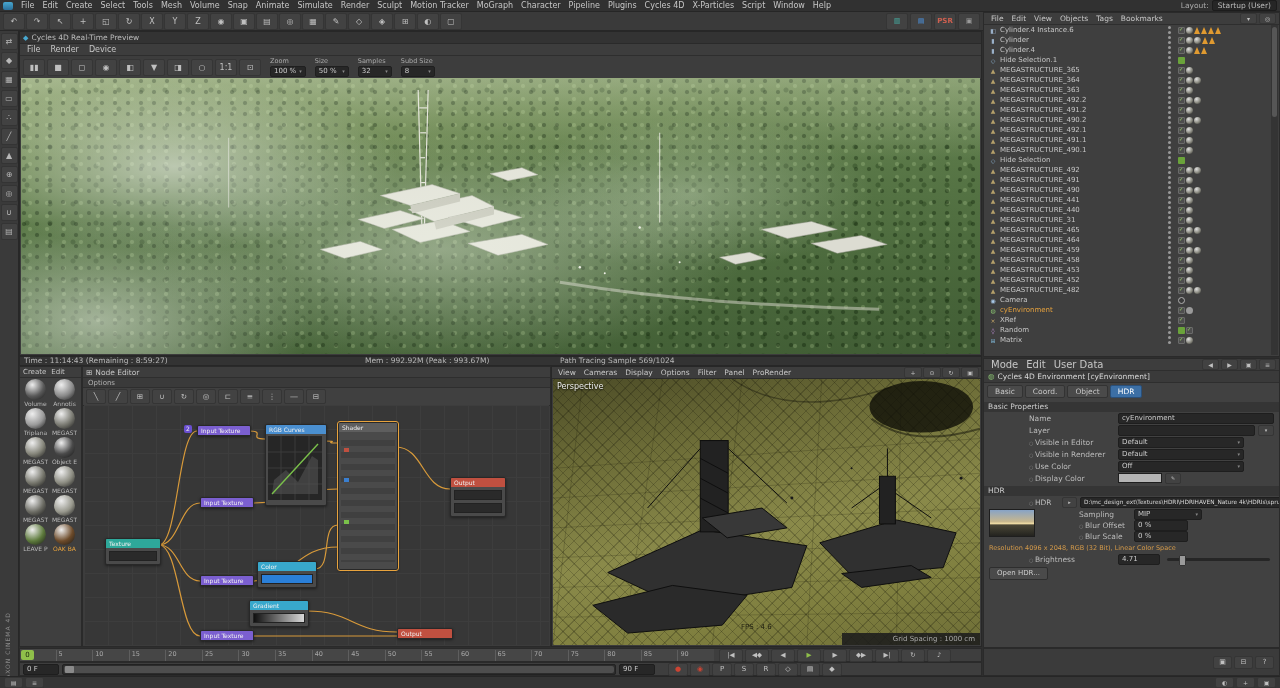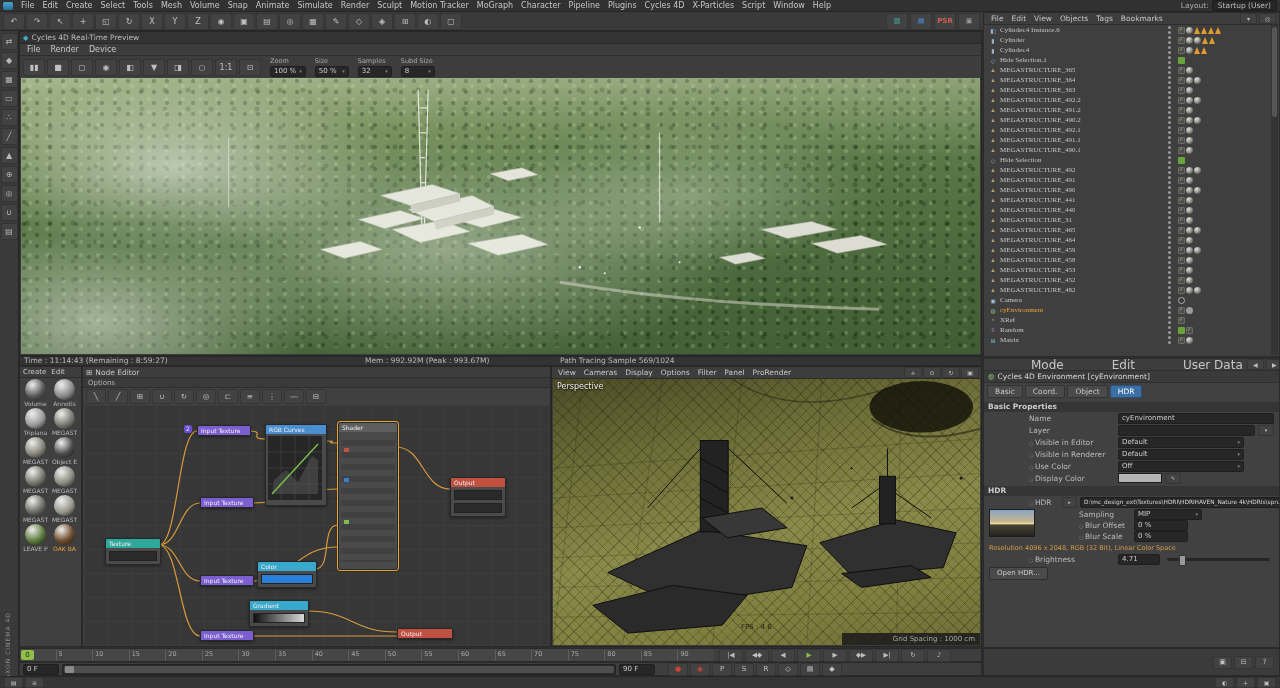--- a/index.html
+++ b/index.html
@@ -84,21 +84,21 @@
   .vp-net{position:absolute;inset:0;background-image:repeating-linear-gradient(45deg,rgba(18,18,6,.22) 0 1px,transparent 1px 8px),repeating-linear-gradient(-45deg,rgba(18,18,6,.22) 0 1px,transparent 1px 8px);}
   .vp-svg{position:absolute;inset:0;width:100%;height:100%;}
   .vp-label{position:absolute;left:4px;top:3px;font-size:8px;color:#ececec;text-shadow:0 1px 2px #000;}
   .vp-fps{position:absolute;left:188px;bottom:14px;font-size:7px;color:#1e1e10;}
   .vp-grid-info{position:absolute;right:0;bottom:0;height:12px;min-width:128px;background:rgba(28,28,28,.88);color:#a8a8a8;font-size:7px;display:flex;align-items:center;justify-content:flex-end;padding:0 5px;}
   
   .om{position:absolute;left:983px;top:12px;width:297px;height:345px;background:#3f3f3f;border:1px solid #2a2a2a;box-sizing:border-box;}
   .om-menu{height:11px;background:#3d3d3d;display:flex;align-items:center;padding:0 3px;border-bottom:1px solid #2e2e2e;}
   .om-menu .mi{font-size:7.5px;padding:0 4px;}
   .om-list{position:absolute;top:12px;left:1px;right:9px;bottom:1px;overflow:hidden;}
-  .orow{height:10px;display:flex;align-items:center;padding-left:3px;font-family:Liberation Serif, serif;}
+  .orow{height:10px;display:flex;align-items:center;padding-left:3px;}
   .oicon{width:10px;height:9px;margin-right:2px;display:flex;align-items:center;justify-content:center;font-size:6px;flex:none;}
   .oicon[data-icon="mesh"]::before{content:"▲";color:#b5a06a;}
   .oicon[data-icon="cyl"]::before{content:"▮";color:#9ab0c8;}
   .oicon[data-icon="inst"]::before{content:"◧";color:#9ab0c8;}
   .oicon[data-icon="null"]::before{content:"◇";color:#8fb8d8;}
   .oicon[data-icon="cam"]::before{content:"◉";color:#a8c8e8;}
   .oicon[data-icon="env"]::before{content:"◍";color:#88c070;}
   .oicon[data-icon="xref"]::before{content:"×";color:#c8a868;}
   .oicon[data-icon="rand"]::before{content:"◊";color:#c08fd8;}
   .oicon[data-icon="matrix"]::before{content:"⊞";color:#7fb8d8;}
@@ -113,27 +113,27 @@
   .tag-sphere{border-radius:50%;background:radial-gradient(circle at 35% 30%,#e0e0e0,#8a8a80 55%,#222);}
   .tag-tri{width:0;height:0;border-left:3.5px solid transparent;border-right:3.5px solid transparent;border-bottom:7px solid #e09a30;border-radius:0;background:none;}
   .tag-green{background:#6aa33a;}
   .tag-target{border-radius:50%;border:1px solid #b0b0b0;background:#3a3a3a;box-sizing:border-box;}
   .tag-gear{border-radius:50%;background:#9a9a9a;}
   .om-scroll{position:absolute;right:1px;top:12px;bottom:1px;width:7px;background:#343434;}
   .om-thumb{position:absolute;left:1px;right:1px;top:2px;height:90px;background:#565656;border-radius:3px;}
   
   .attr{position:absolute;left:983px;top:358px;width:297px;height:290px;background:#414141;border:1px solid #2a2a2a;box-sizing:border-box;overflow:hidden;}
   .attr-menu{height:11px;background:#3d3d3d;display:flex;align-items:center;padding:0 3px;border-bottom:1px solid #2e2e2e;}
-  .attr-menu .mi{font-size:12px;padding:0 4px;margin-left:40px;}
+  .attr-menu .mi{font-size:10px;padding:0 4px;}
   .attr-menu .tb-right .tbtn{min-width:11px;height:9px;font-size:6px;font-weight:normal;}
   .attr-title{height:11px;display:flex;align-items:center;gap:3px;padding:0 4px;font-size:7.5px;background:#3a3a3a;border-bottom:1px solid #2e2e2e;color:#d8d8d8;}
   .attr-tabs{display:flex;gap:2px;padding:2px 3px;}
   .atab{background:#4a4a4a;border:1px solid #333;border-radius:2px;padding:0 7px;height:11px;line-height:11px;font-size:7.5px;}
   .atab.active{background:#3c6fa5;color:#fff;border-color:#2a4f78;}
-  .asec{height:10px;background:#353535;font-size:7.5px;font-weight:bold;color:#ccc;padding:0 4px;line-height:10px;margin-top:2px;}
+  .asec{height:10px;background:#353535;font-size:7.5px;font-weight:normal;color:#ccc;padding:0 4px;line-height:10px;margin-top:2px;}
   .arow{height:12px;display:flex;align-items:center;padding:0 5px;gap:3px;}
   .alabel{width:86px;font-size:7.5px;color:#bbb;flex:none;white-space:nowrap;overflow:hidden;padding-left:40px;}
   .alabel.dot::before{content:"○ ";font-size:5px;color:#888;}
   .afield{background:#272727;border:1px solid #1e1e1e;height:9px;line-height:9px;font-size:7px;padding:0 3px;border-radius:2px;color:#ccc;display:flex;align-items:center;box-sizing:content-box;}
   .afield.dd{min-width:118px;justify-content:space-between;}
   .afield.dd::after{content:"▾";font-size:5px;color:#888;margin-left:4px;}
   .wide{flex:1;}
   .cb{width:8px;height:8px;background:#282828;border:1px solid #555;border-radius:1px;font-size:6px;line-height:8px;text-align:center;color:#9ad06a;flex:none;}
   .swatch{width:42px;height:8px;background:#b4b4b4;border:1px solid #1e1e1e;flex:none;}
   .hdr-path{flex:1;font-size:5.8px;overflow:hidden;white-space:nowrap;color:#d8d8d8;}

